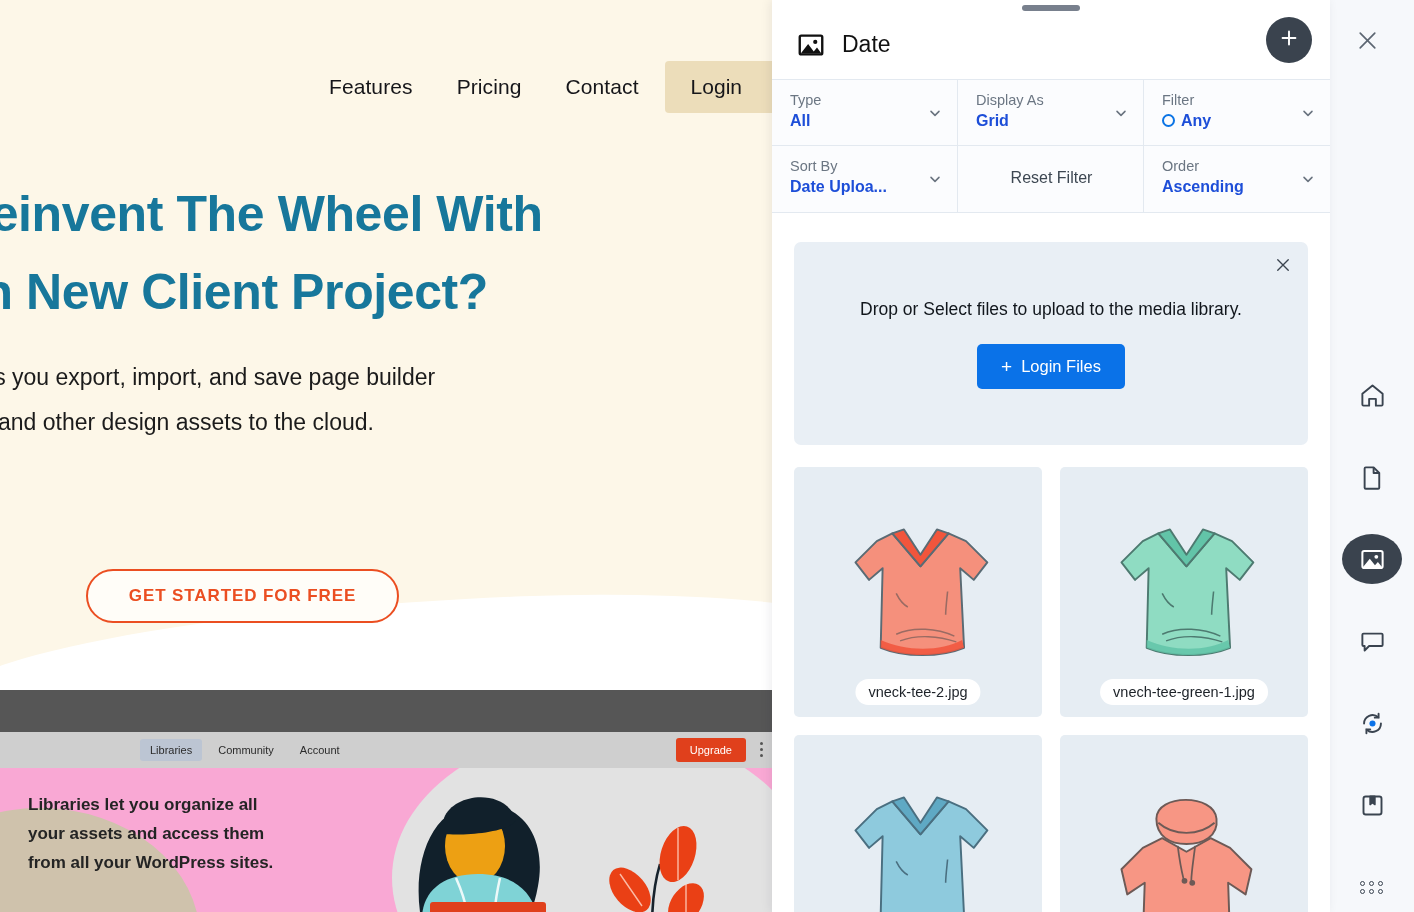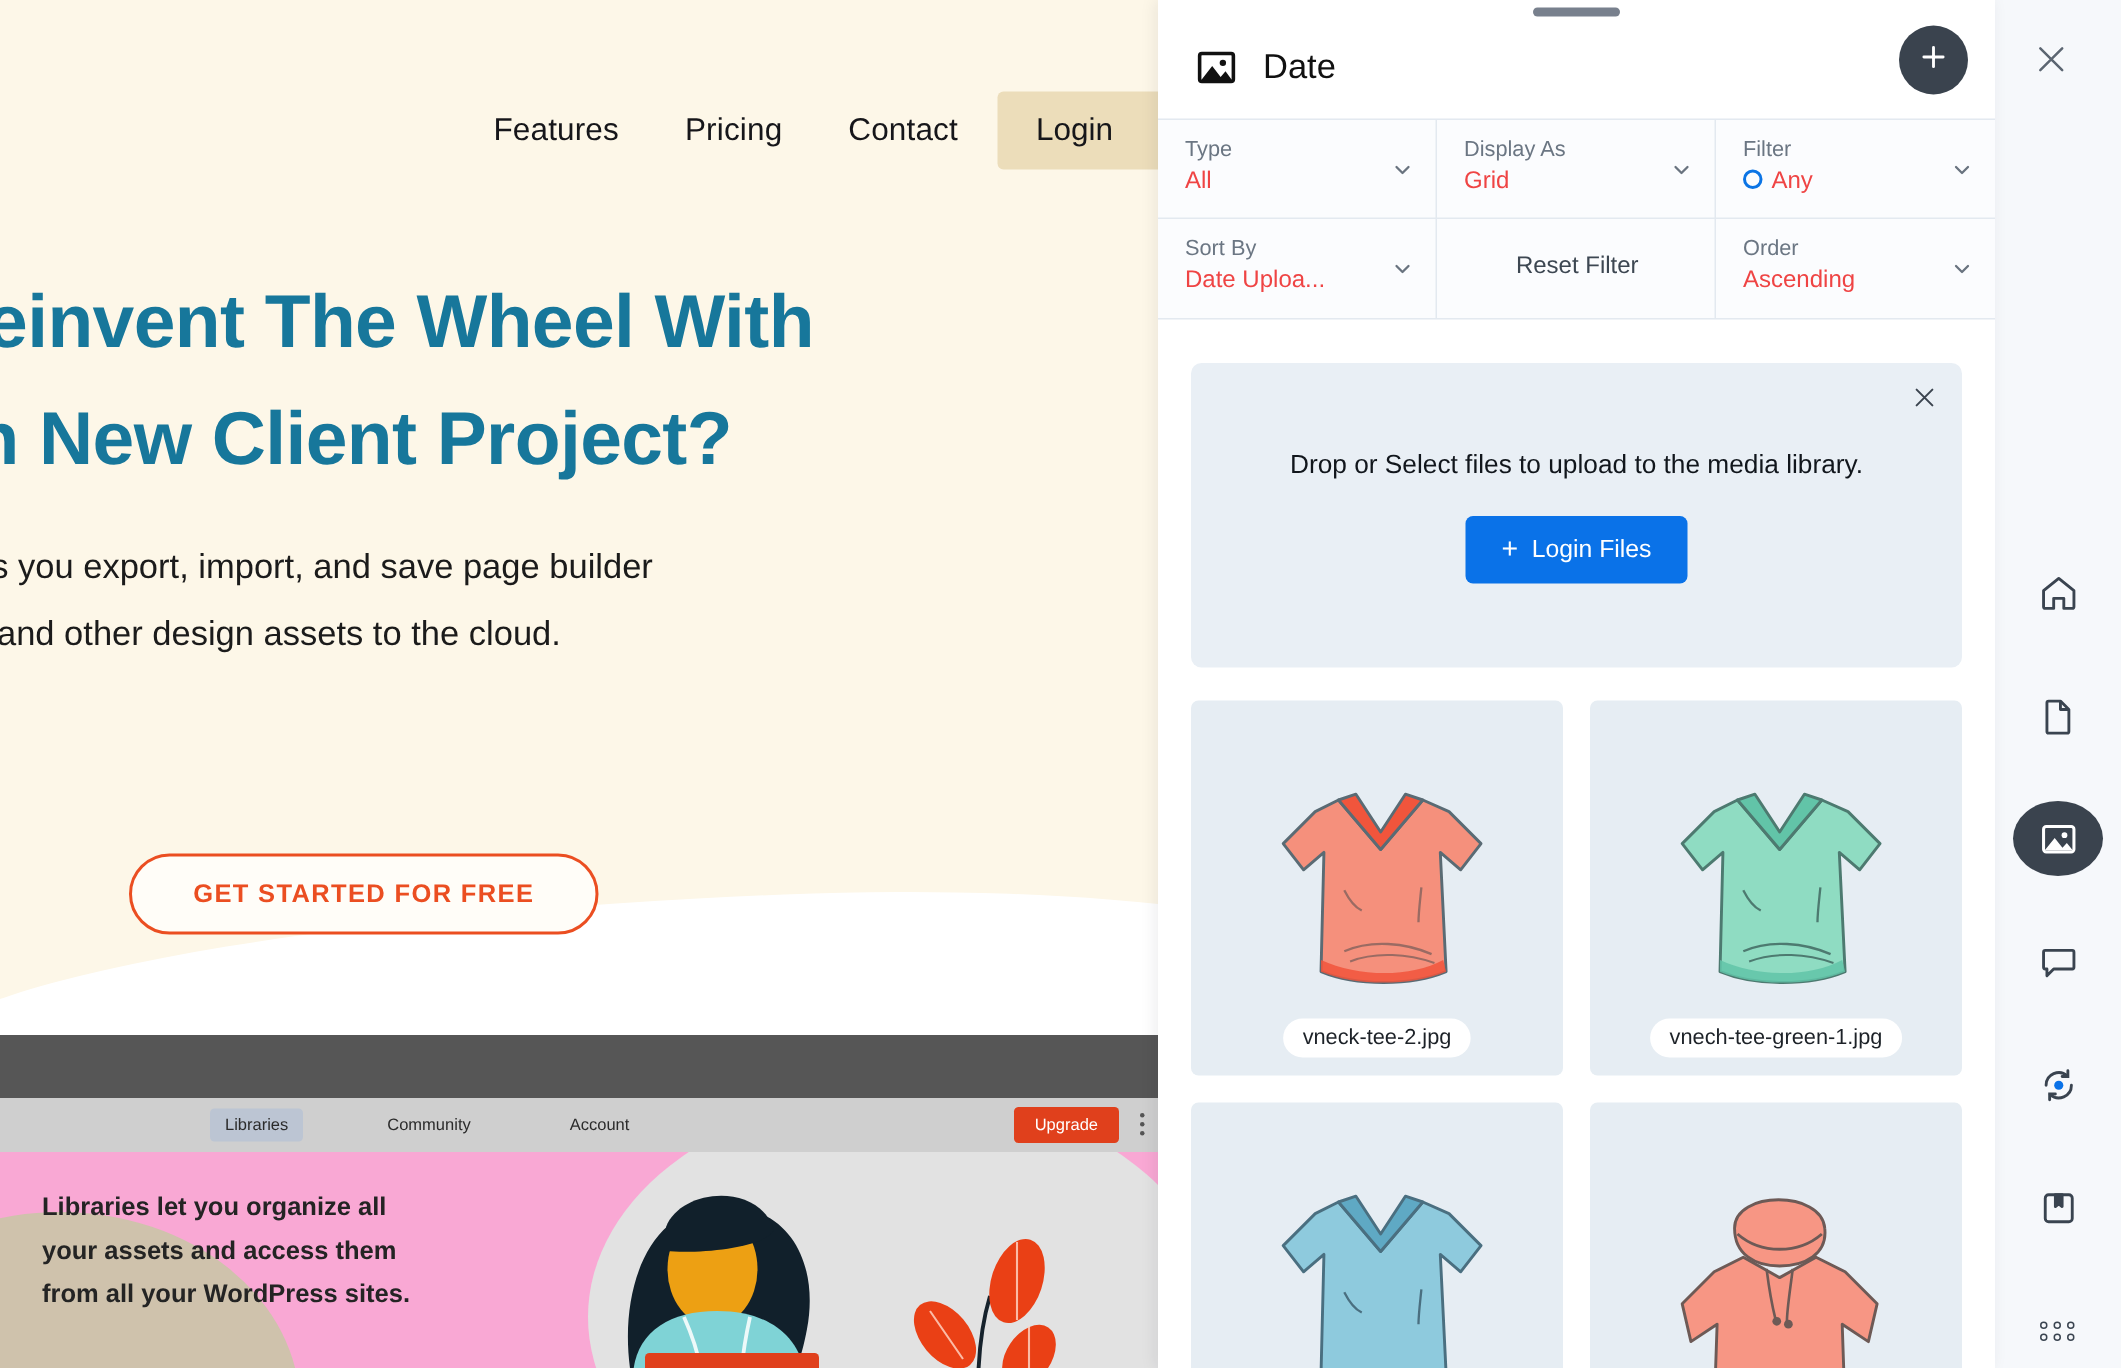--- a/index.html
+++ b/index.html
@@ -65,21 +65,21 @@
   .shot {
     position: absolute; left: 0; top: 690px; width: 772px; height: 222px;
     overflow: hidden; background: #c9c9c9;
   }
   .shot-chrome {
     position: absolute; left: 0; top: 0; width: 772px; height: 42px;
     background: #565656;
   }
   .shot-bar {
     position: absolute; left: 0; top: 42px; width: 772px; height: 36px;
-    background: #cfcfcf; display: flex; align-items: center; gap: 40px;
+    background: #cfcfcf; display: flex; align-items: center;
   }
   .shot-tab {
     font-size: 11px; color: #2b2b2b; padding: 5px 10px; margin-left: 6px;
   }
   .shot-tab.active { background: #bcc5d3; border-radius: 3px; margin-left: 140px; }
   .shot-upgrade {
     position: absolute; right: 26px; top: 6px;
     background: #e0401c; color: #fff; font-size: 11px;
     padding: 6px 14px; border-radius: 3px;
   }
@@ -170,21 +170,21 @@
     background: #fbfcfe;
   }
   .fcell {
     position: relative; padding: 12px 16px 14px 18px;
     border-right: 1px solid #e3e9f0; border-bottom: 1px solid #e3e9f0;
     min-height: 66px;
   }
   .fcell:nth-child(3n) { border-right: none; }
   .fcell:nth-child(n+4) { border-bottom: none; }
   .flabel { font-size: 14.5px; color: #6b7683; margin-bottom: 4px; }
-  .fvalue { font-size: 16px; color: #ef4444; white-space: nowrap; overflow: hidden; }
+  .fvalue { font-size: 16px; color: #1d4ed8; white-space: nowrap; overflow: hidden; font-weight: bold; }
   .chev {
     position: absolute; right: 14px; top: 50%; transform: translateY(-50%);
     width: 16px; height: 16px; color: #69737f;
   }
   .chev svg { width: 16px; height: 16px; display: block; }
   .radio-ring {
     display: inline-block; width: 13px; height: 13px; border-radius: 50%;
     border: 2.6px solid #0b74e5; vertical-align: -1px; margin-right: 6px;
   }
   .fcell.reset {

